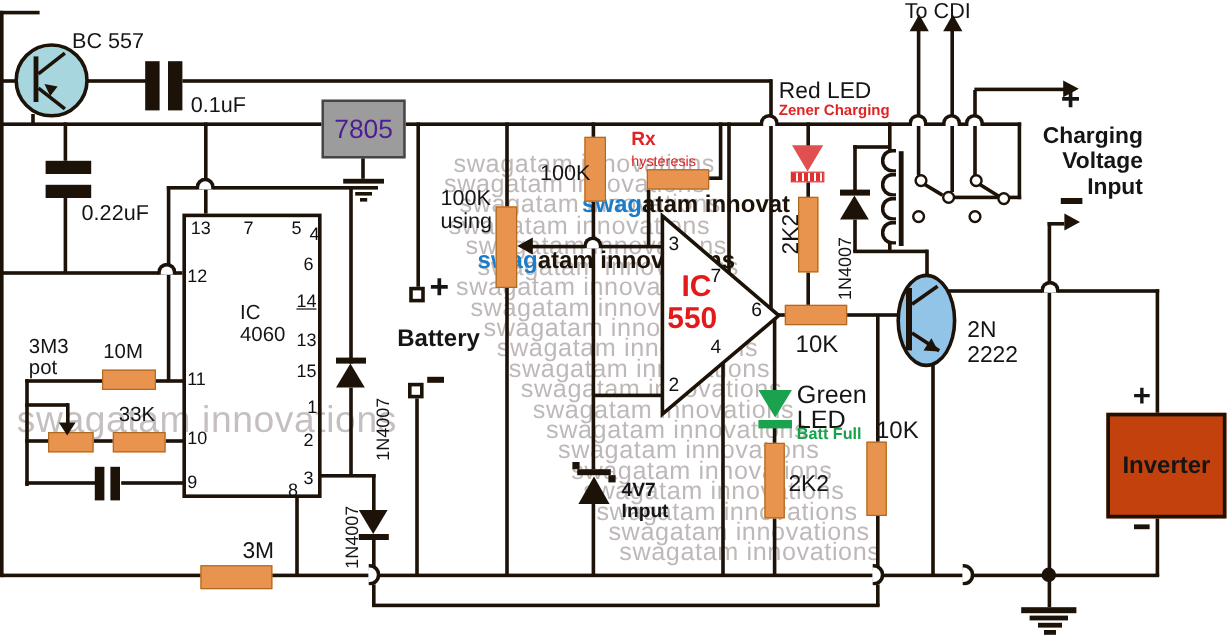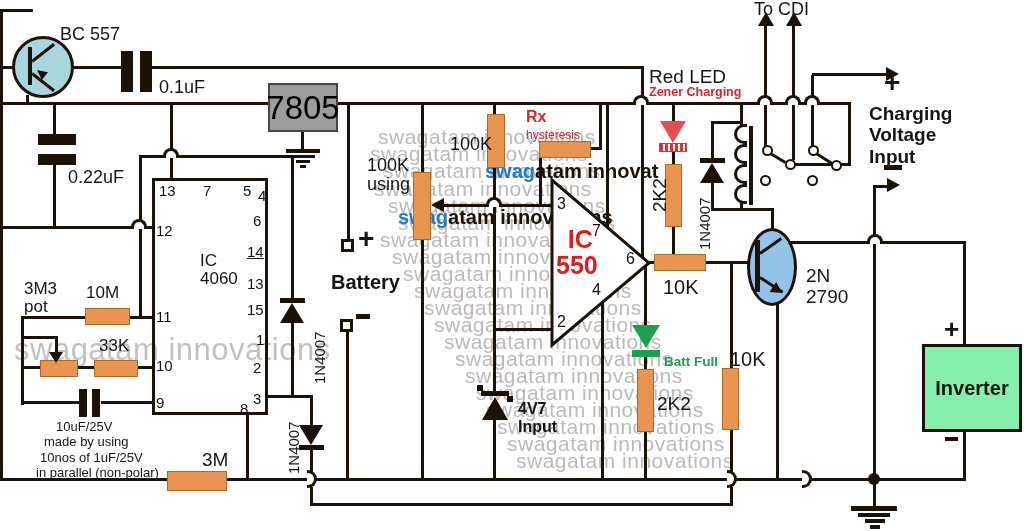--- a/index.html
+++ b/index.html
@@ -177,21 +177,21 @@
 
   <i class="w" style="left:121px;top:51px;width:12px;height:41px;"></i>
   <i class="w" style="left:140px;top:51px;width:12px;height:41px;"></i>
   <span class="lbl" style="left:159px;top:78px;font-size:18px;">0.1uF</span>
 
   <i class="w" style="left:38px;top:134px;width:38px;height:11px;"></i>
   <i class="w" style="left:38px;top:154px;width:38px;height:11px;"></i>
   <span class="lbl" style="left:68px;top:168px;font-size:18px;">0.22uF</span>
 
   <div style="position:absolute;left:268px;top:83px;width:70px;height:49px;background:#9c9c9c;border:2px solid #454545;box-sizing:border-box;display:flex;align-items:center;justify-content:center;">
-    <span style="color:#000000;font-size:33px;">7805</span>
+    <span style="color:#4c1d95;font-size:22px;">7805</span>
   </div>
   <i class="w" style="left:301px;top:132px;width:3px;height:17px;"></i>
   <div class="gbar" style="left:286px;top:149px;width:34px;height:4px;"></div>
   <div class="gbar" style="left:291px;top:155px;width:24px;height:3px;"></div>
   <div class="gbar" style="left:296px;top:160px;width:14px;height:3px;"></div>
   <div class="gbar" style="left:300px;top:165px;width:6px;height:3px;"></div>
 
   <div style="position:absolute;left:152px;top:178px;width:116px;height:237px;border:3px solid #1c1208;box-sizing:border-box;"></div>
   <span class="lbl" style="left:200px;top:252px;font-size:17px;text-align:left;">
     <span>IC</span><br>
@@ -219,26 +219,20 @@
   <div class="res" style="left:85px;top:308px;width:45px;height:17px;"></div>
   <div class="tri-up" style="left:49px;top:352px;border-left:7px solid transparent;border-right:7px solid transparent;border-top:11px solid #1c1208;"></div>
   <i class="w" style="left:79px;top:389px;width:8px;height:28px;"></i>
   <i class="w" style="left:92px;top:389px;width:8px;height:28px;"></i>
   <span class="lbl" style="left:24px;top:280px;font-size:17px;">
     <span>3M3</span><br>
     <span>pot</span>
   </span>
   <span class="lbl" style="left:86px;top:284px;font-size:17px;">10M</span>
   <span class="lbl" style="left:99px;top:337px;font-size:17px;">33K</span>
-  <span class="lbl" style="left:44px;top:419px;font-size:13px;line-height:1.18;">
-    <span style="margin-left:12px;">10uF/25V</span><br>
-    <span>made by using</span><br>
-    <span style="margin-left:-4px;">10nos of 1uF/25V</span><br>
-    <span style="margin-left:-8px;">in parallel (non-polar)</span>
-  </span>
 
   <div class="res" style="left:167px;top:471px;width:60px;height:20px;"></div>
   <span class="lbl" style="left:202px;top:450px;font-size:19px;">3M</span>
 
   <i class="w" style="left:280px;top:298px;width:25px;height:5px;"></i>
   <div class="tri-up" style="left:280px;top:303px;border-left:12px solid transparent;border-right:12px solid transparent;border-bottom:20px solid #1c1208;"></div>
   <span class="vlabel" style="left:312px;top:384px;font-size:15px;">1N4007</span>
 
   <div class="tri-up" style="left:299px;top:425px;border-left:12px solid transparent;border-right:12px solid transparent;border-top:20px solid #1c1208;"></div>
   <i class="w" style="left:299px;top:445px;width:25px;height:5px;"></i>
@@ -294,20 +288,24 @@
   <span class="lbl" style="left:649px;top:86px;font-size:12.5px;font-weight:bold;color:#e02424;">Zener Charging</span>
 
   <div class="res" style="left:665px;top:164px;width:17px;height:63px;"></div>
   <span class="vlabel" style="left:650px;top:212px;font-size:19px;">2K2</span>
 
   <div class="res" style="left:654px;top:254px;width:52px;height:17px;"></div>
   <span class="lbl" style="left:663px;top:277px;font-size:20px;">10K</span>
 
   <div class="tri-up" style="left:632px;top:325px;border-left:14px solid transparent;border-right:14px solid transparent;border-top:23px solid #1aa24e;"></div>
   <div class="gbar" style="left:632px;top:350px;width:28px;height:7px;background:#1aa24e;"></div>
+  <span class="lbl" style="left:664px;top:319px;font-size:21px;line-height:1.0;">
+    <span>Green</span><br>
+    <span>LED</span>
+  </span>
   <span class="lbl" style="left:664px;top:355px;font-size:13.5px;font-weight:bold;color:#18a24c;">Batt Full</span>
   <div class="res" style="left:637px;top:369px;width:17px;height:63px;"></div>
   <span class="lbl" style="left:657px;top:394px;font-size:19px;">2K2</span>
 
   <div class="res" style="left:722px;top:368px;width:17px;height:62px;"></div>
   <span class="lbl" style="left:730px;top:349px;font-size:20px;">10K</span>
 
   <i class="w" style="left:700px;top:158px;width:25px;height:5px;"></i>
   <div class="tri-up" style="left:700px;top:163px;border-left:12px solid transparent;border-right:12px solid transparent;border-bottom:20px solid #1c1208;"></div>
   <span class="vlabel" style="left:697px;top:250px;font-size:15px;">1N4007</span>
@@ -326,46 +324,46 @@
   <div class="circ" style="left:808px;top:145px;width:11px;height:11px;border-width:2.5px;"></div>
   <div class="circ" style="left:831px;top:160px;width:11px;height:11px;border-width:2.5px;"></div>
   <div class="circ" style="left:807px;top:175px;width:11px;height:11px;border-width:2.5px;"></div>
 
   <div class="tri-up" style="left:758px;top:12px;border-left:8px solid transparent;border-right:8px solid transparent;border-bottom:14px solid #1c1208;"></div>
   <div class="tri-up" style="left:786px;top:12px;border-left:8px solid transparent;border-right:8px solid transparent;border-bottom:14px solid #1c1208;"></div>
   <span class="lbl" style="left:754px;top:0;font-size:18px;">To CDI</span>
 
   <div class="tri-up" style="left:886px;top:67px;border-top:7px solid transparent;border-bottom:7px solid transparent;border-left:13px solid #1c1208;"></div>
   <span class="lbl" style="left:884px;top:68px;font-size:28px;font-weight:bold;">+</span>
-  <span class="lbl" style="left:869px;top:103px;font-size:19px;font-weight:bold;line-height:1.12;">
+  <span class="lbl" style="left:869px;top:103px;font-size:19px;font-weight:bold;line-height:1.12;text-align:right;">
     <span>Charging</span><br>
     <span>Voltage</span><br>
     <span>Input</span>
   </span>
   <div class="gbar" style="left:884px;top:165px;width:18px;height:5px;"></div>
   <div class="tri-up" style="left:887px;top:178px;border-top:7px solid transparent;border-bottom:7px solid transparent;border-left:13px solid #1c1208;"></div>
 
   <div class="circ" style="left:747px;top:228px;width:50px;height:78px;background:#92c4e8;"></div>
   <i class="w" style="left:755px;top:240px;width:5px;height:52px;"></i>
   <i class="w" style="left:760px;top:252px;width:26px;height:3px;transform:rotate(-35deg);transform-origin:0 50%;"></i>
   <i class="w" style="left:760px;top:276px;width:27px;height:3px;transform:rotate(33deg);transform-origin:0 50%;"></i>
   <div class="tri-up" style="left:772px;top:284px;border-top:6px solid transparent;border-bottom:6px solid transparent;border-left:11px solid #1c1208;transform:rotate(33deg);"></div>
   <span class="lbl" style="left:806px;top:266px;font-size:19px;line-height:1.1;">
     <span>2N</span><br>
-    <span>2790</span>
+    <span>2222</span>
   </span>
 
   <div style="position:absolute;left:868px;top:473px;width:12px;height:12px;border-radius:50%;background:#1c1208;"></div>
   <div class="gbar" style="left:851px;top:506px;width:46px;height:5px;"></div>
   <div class="gbar" style="left:858px;top:513px;width:32px;height:4px;"></div>
   <div class="gbar" style="left:865px;top:519px;width:20px;height:4px;"></div>
   <div class="gbar" style="left:870px;top:525px;width:10px;height:4px;"></div>
 
   <span class="lbl" style="left:944px;top:316px;font-size:26px;font-weight:bold;">+</span>
-  <div style="position:absolute;left:922px;top:344px;width:100px;height:88px;background:#86efac;border:3px solid #1c1208;box-sizing:border-box;display:flex;align-items:center;justify-content:center;">
+  <div style="position:absolute;left:922px;top:344px;width:100px;height:88px;background:#c2410c;border:3px solid #1c1208;box-sizing:border-box;display:flex;align-items:center;justify-content:center;">
     <span style="font-size:20px;font-weight:bold;">Inverter</span>
   </div>
   <div class="gbar" style="left:945px;top:437px;width:13px;height:4px;"></div>
 
   <div class="hop" style="left:163px;top:148px;"></div>
   <div class="hop" style="left:131px;top:219px;"></div>
   <div class="hop" style="left:486px;top:197px;"></div>
   <div class="hop" style="left:633px;top:95px;"></div>
   <div class="hop" style="left:757px;top:95px;"></div>
   <div class="hop" style="left:785px;top:95px;"></div>

